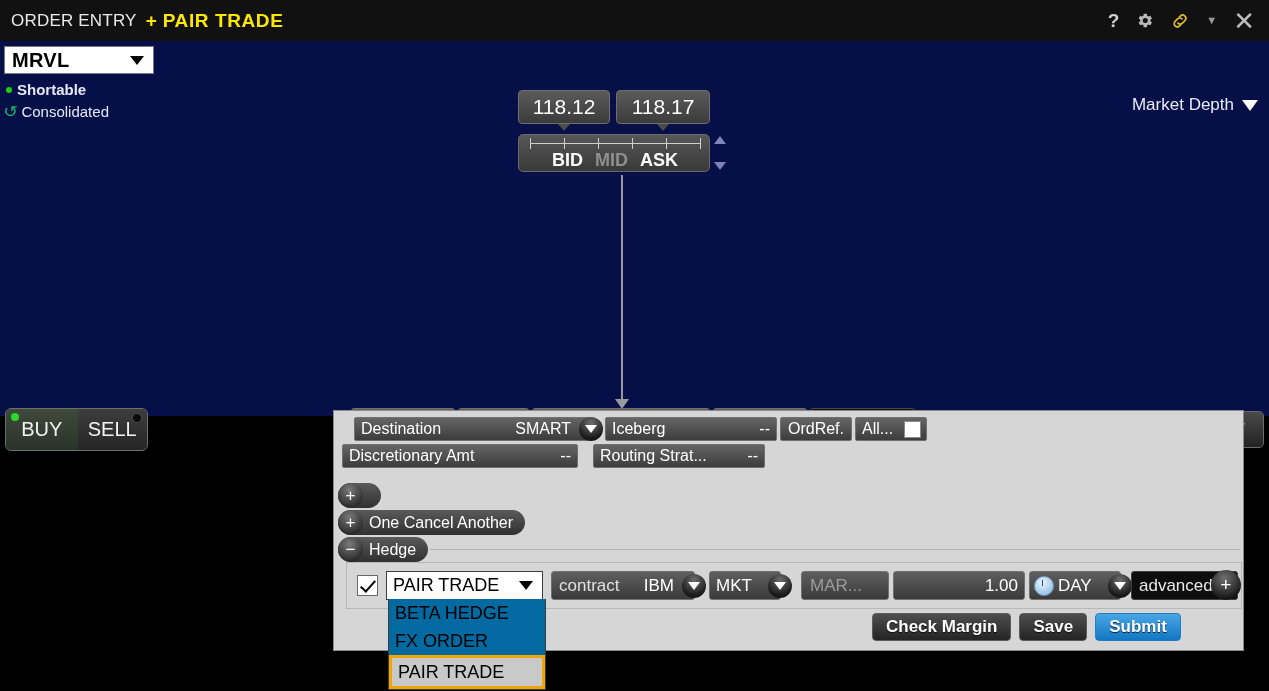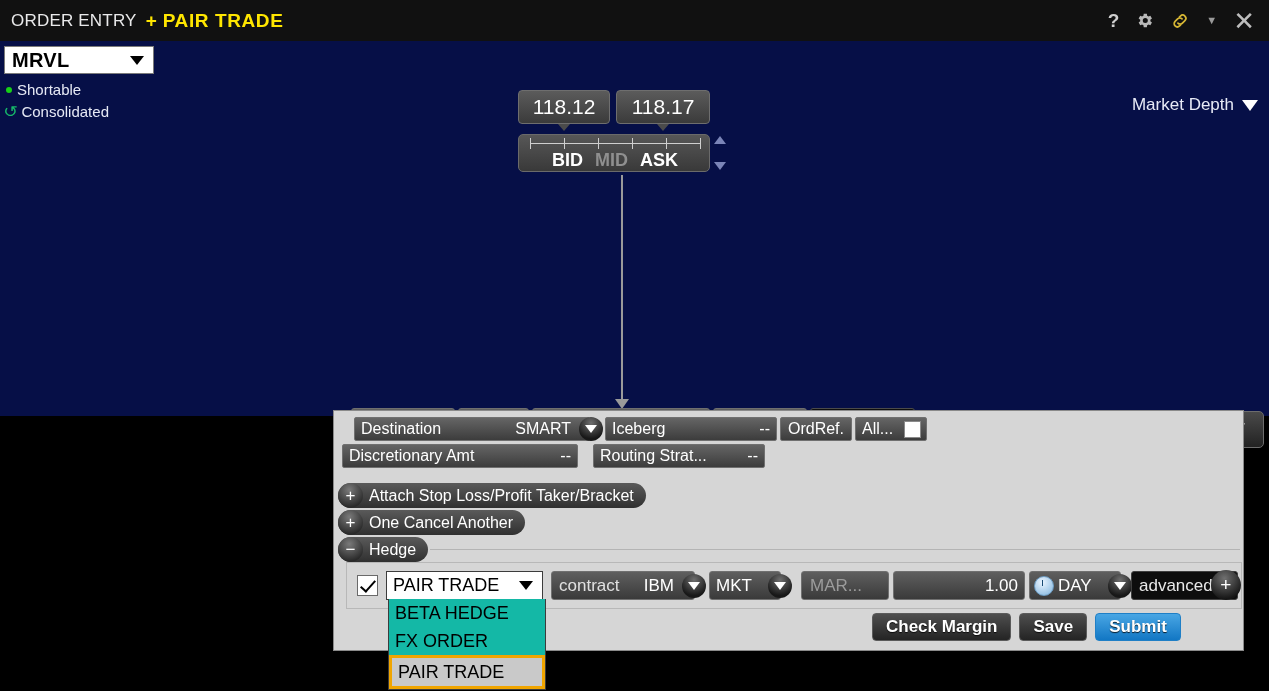--- a/index.html
+++ b/index.html
@@ -105,21 +105,21 @@
     border-top: 9px solid #000;
   }
 
   .flagline {
     position: absolute;
     color: #e6e9f5;
     font-size: 15px;
     display: flex;
     align-items: center;
   }
-  .flagline.one { left: 6px; top: 40px; }
+  .flagline.one { left: 6px; top: 40px; font-weight: bold; }
   .flagline.two { left: 4px; top: 61px; }
   .dot-green {
     width: 6px; height: 6px;
     border-radius: 50%;
     background: #17d117;
     margin-right: 5px;
     display: inline-block;
   }
   .c-glyph {
     color: #17b86a;
@@ -636,21 +636,21 @@
   .btn.primary {
     background: linear-gradient(#49a6e4, #1277c4);
     border-color: #1f7fc6;
   }
 
   
   .ddlist {
     position: absolute;
     left: 388px; top: 599px;
     width: 158px;
-    background: #14b8a6;
+    background: #0369a1;
     border-left: 1px solid #3c3c3c;
     border-right: 1px solid #3c3c3c;
     border-bottom: 1px solid #3c3c3c;
     box-sizing: border-box;
     z-index: 40;
   }
   .ddopt {
     height: 28px;
     color: #000000;
     font-size: 18px;
@@ -735,20 +735,30 @@
 
 
     <div class="market-depth">
       <span>Market Depth</span>
       <span class="caret"></span>
     </div>
 
     <div class="connector"></div>
     <div class="connector-arrow"></div>
 
+    <div class="buysell">
+      <div class="half buy">
+        <span class="led-on"></span>
+        <span>BUY</span>
+      </div>
+      <div class="half sell">
+        <span>SELL</span>
+        <span class="led-off"></span>
+      </div>
+    </div>
 
     <div class="orderrow">
       <div class="ofield" style="width:104px;">
         <span class="tag">QTY</span>
         <span class="num" style="margin-left:auto;">1,000</span>
       </div>
       <div class="ofield" style="width:71px; padding-left:5px;">
         <span>LMT</span>
         <span class="dd-circle" style="margin-left:auto; margin-right:-6px;">
             <i></i>
@@ -804,21 +814,20 @@
       </div>
       <div class="pfield" style="width:172px; margin-left:12px;">
         <span class="lab">Routing Strat...</span>
         <span class="val">--</span>
       </div>
     </div>
   </div>
 
   <div class="pill" id="pillAttach">
     <span class="knob">+</span>
-    <span>Attach Stop Loss/Profit Taker/Bracket</span>
   </div>
   <div class="pill" id="pillOCA">
     <span class="knob">+</span>
     <span>One Cancel Another</span>
   </div>
   <div class="pill" id="pillHedge">
     <span class="knob">−</span>
     <span>Hedge</span>
   </div>
   <div class="hedge-rule"></div>

